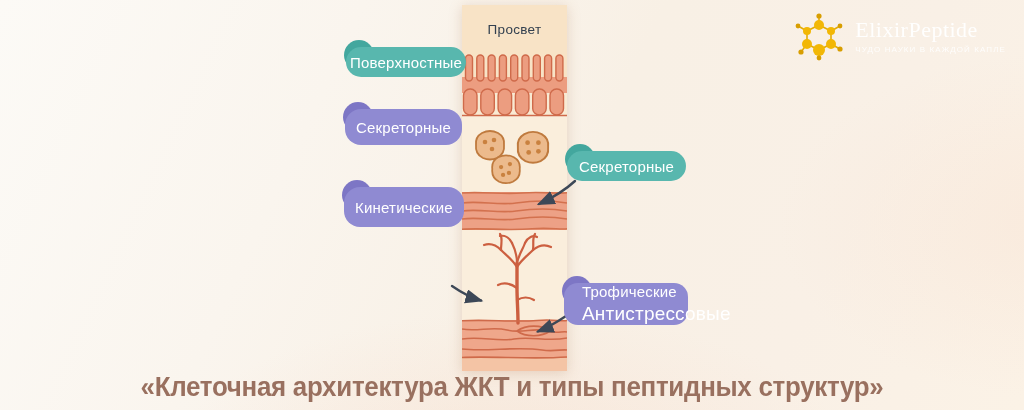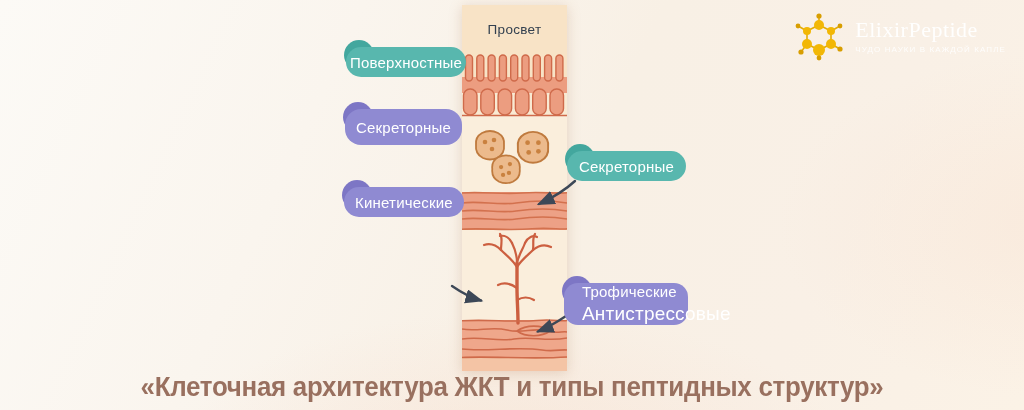--- a/index.html
+++ b/index.html
@@ -31,21 +31,21 @@
           color:#fff; font-size:15px; font-weight:500; letter-spacing:0.2px; }
   .pill::before { content:""; position:absolute; width:30px; height:30px; border-radius:50%;
                   top:-7px; left:-2px; background:var(--bump); }
   .pill::after { content:""; position:absolute; inset:0; border-radius:16px; background:var(--body); }
   .pill .lbl { position:relative; z-index:1; }
   .pill.teal   { --body:#58b7ae; --bump:#43a79e; }
   .pill.purple { --body:#8f8ad2; --bump:#7d76c5; }
 
   .pill-surface    { left:346px; top:47px;  width:120px; height:30px; }
   .pill-secretory  { left:345px; top:109px; width:117px; height:36px; }
-  .pill-kinetic    { left:344px; top:187px; width:120px; height:30px; }
+  .pill-kinetic    { left:344px; top:187px; width:120px; height:40px; }
   .pill-vascular   { left:343px; top:265px; width:110px; height:29px; }
   .pill-regulatory { left:567px; top:151px; width:119px; height:30px; }
   .pill-trophic    { left:564px; top:283px; width:124px; height:42px;
                      flex-direction:column; align-items:flex-start; justify-content:center;
                      padding-left:18px; line-height:1.25; }
   .pill-trophic::after { border-radius:14px; }
   .pill-trophic .lbl2 { position:relative; z-index:1; font-size:19px; }
 
   
   .arrows { position:absolute; left:0; top:0; pointer-events:none; }

